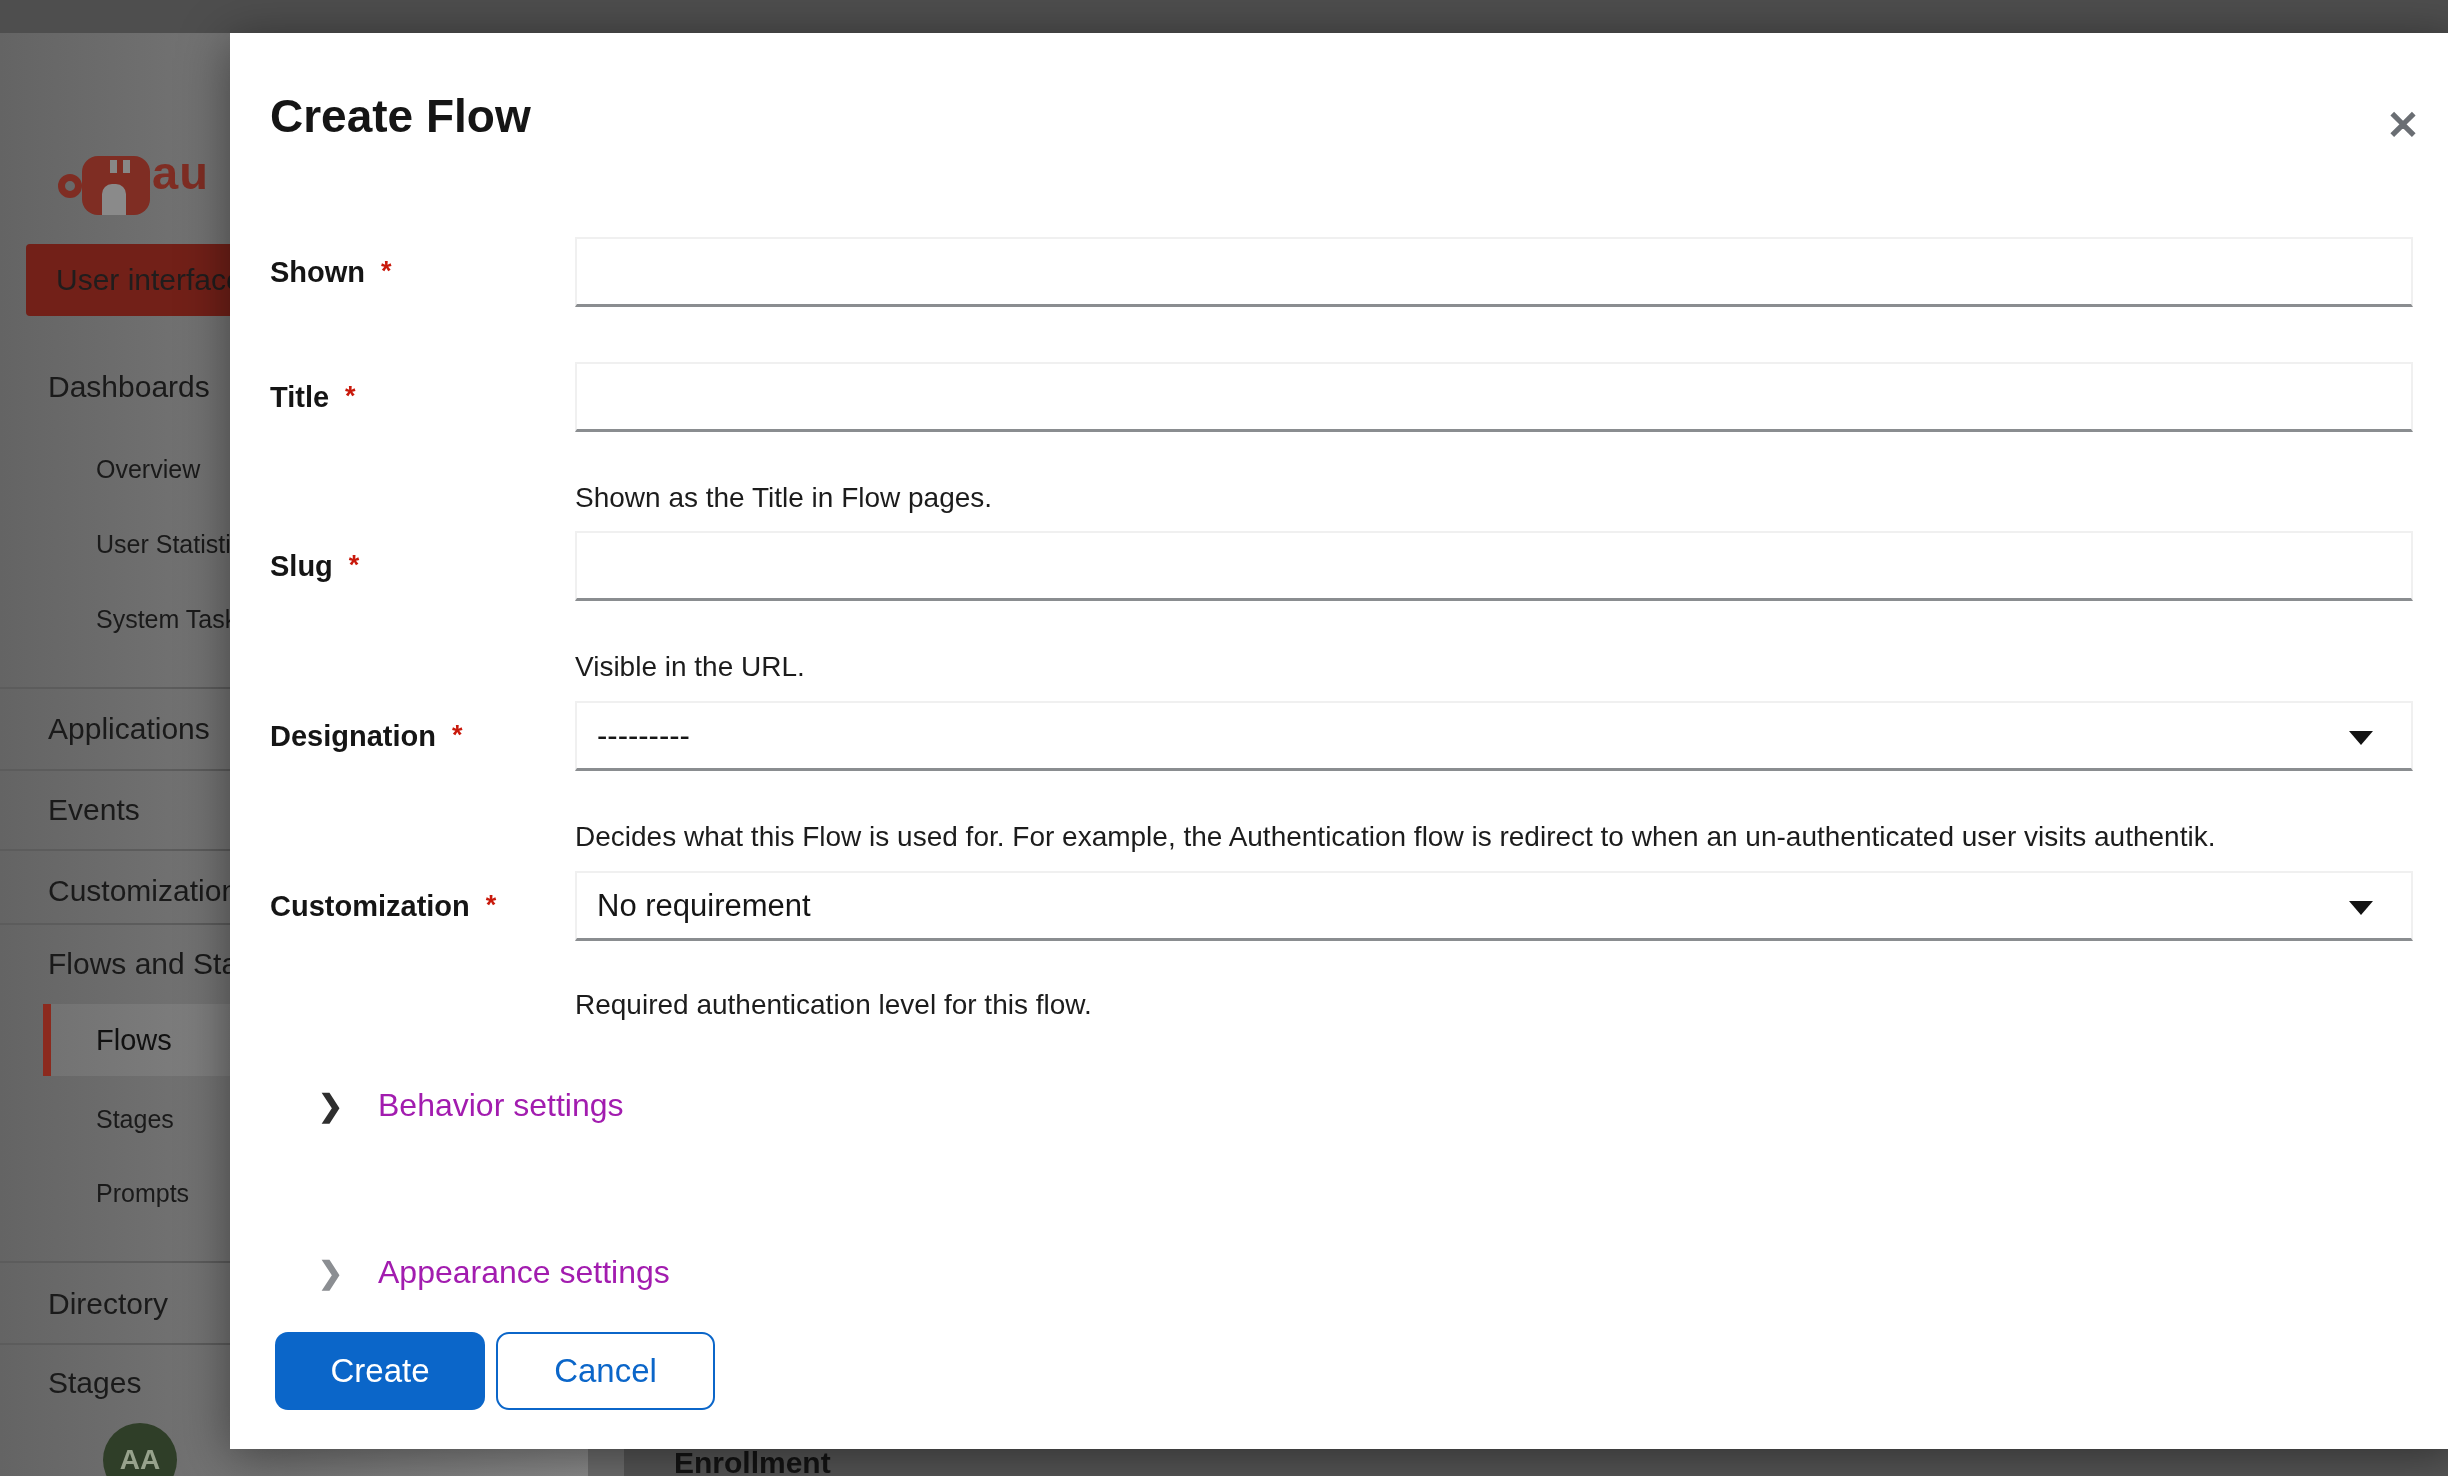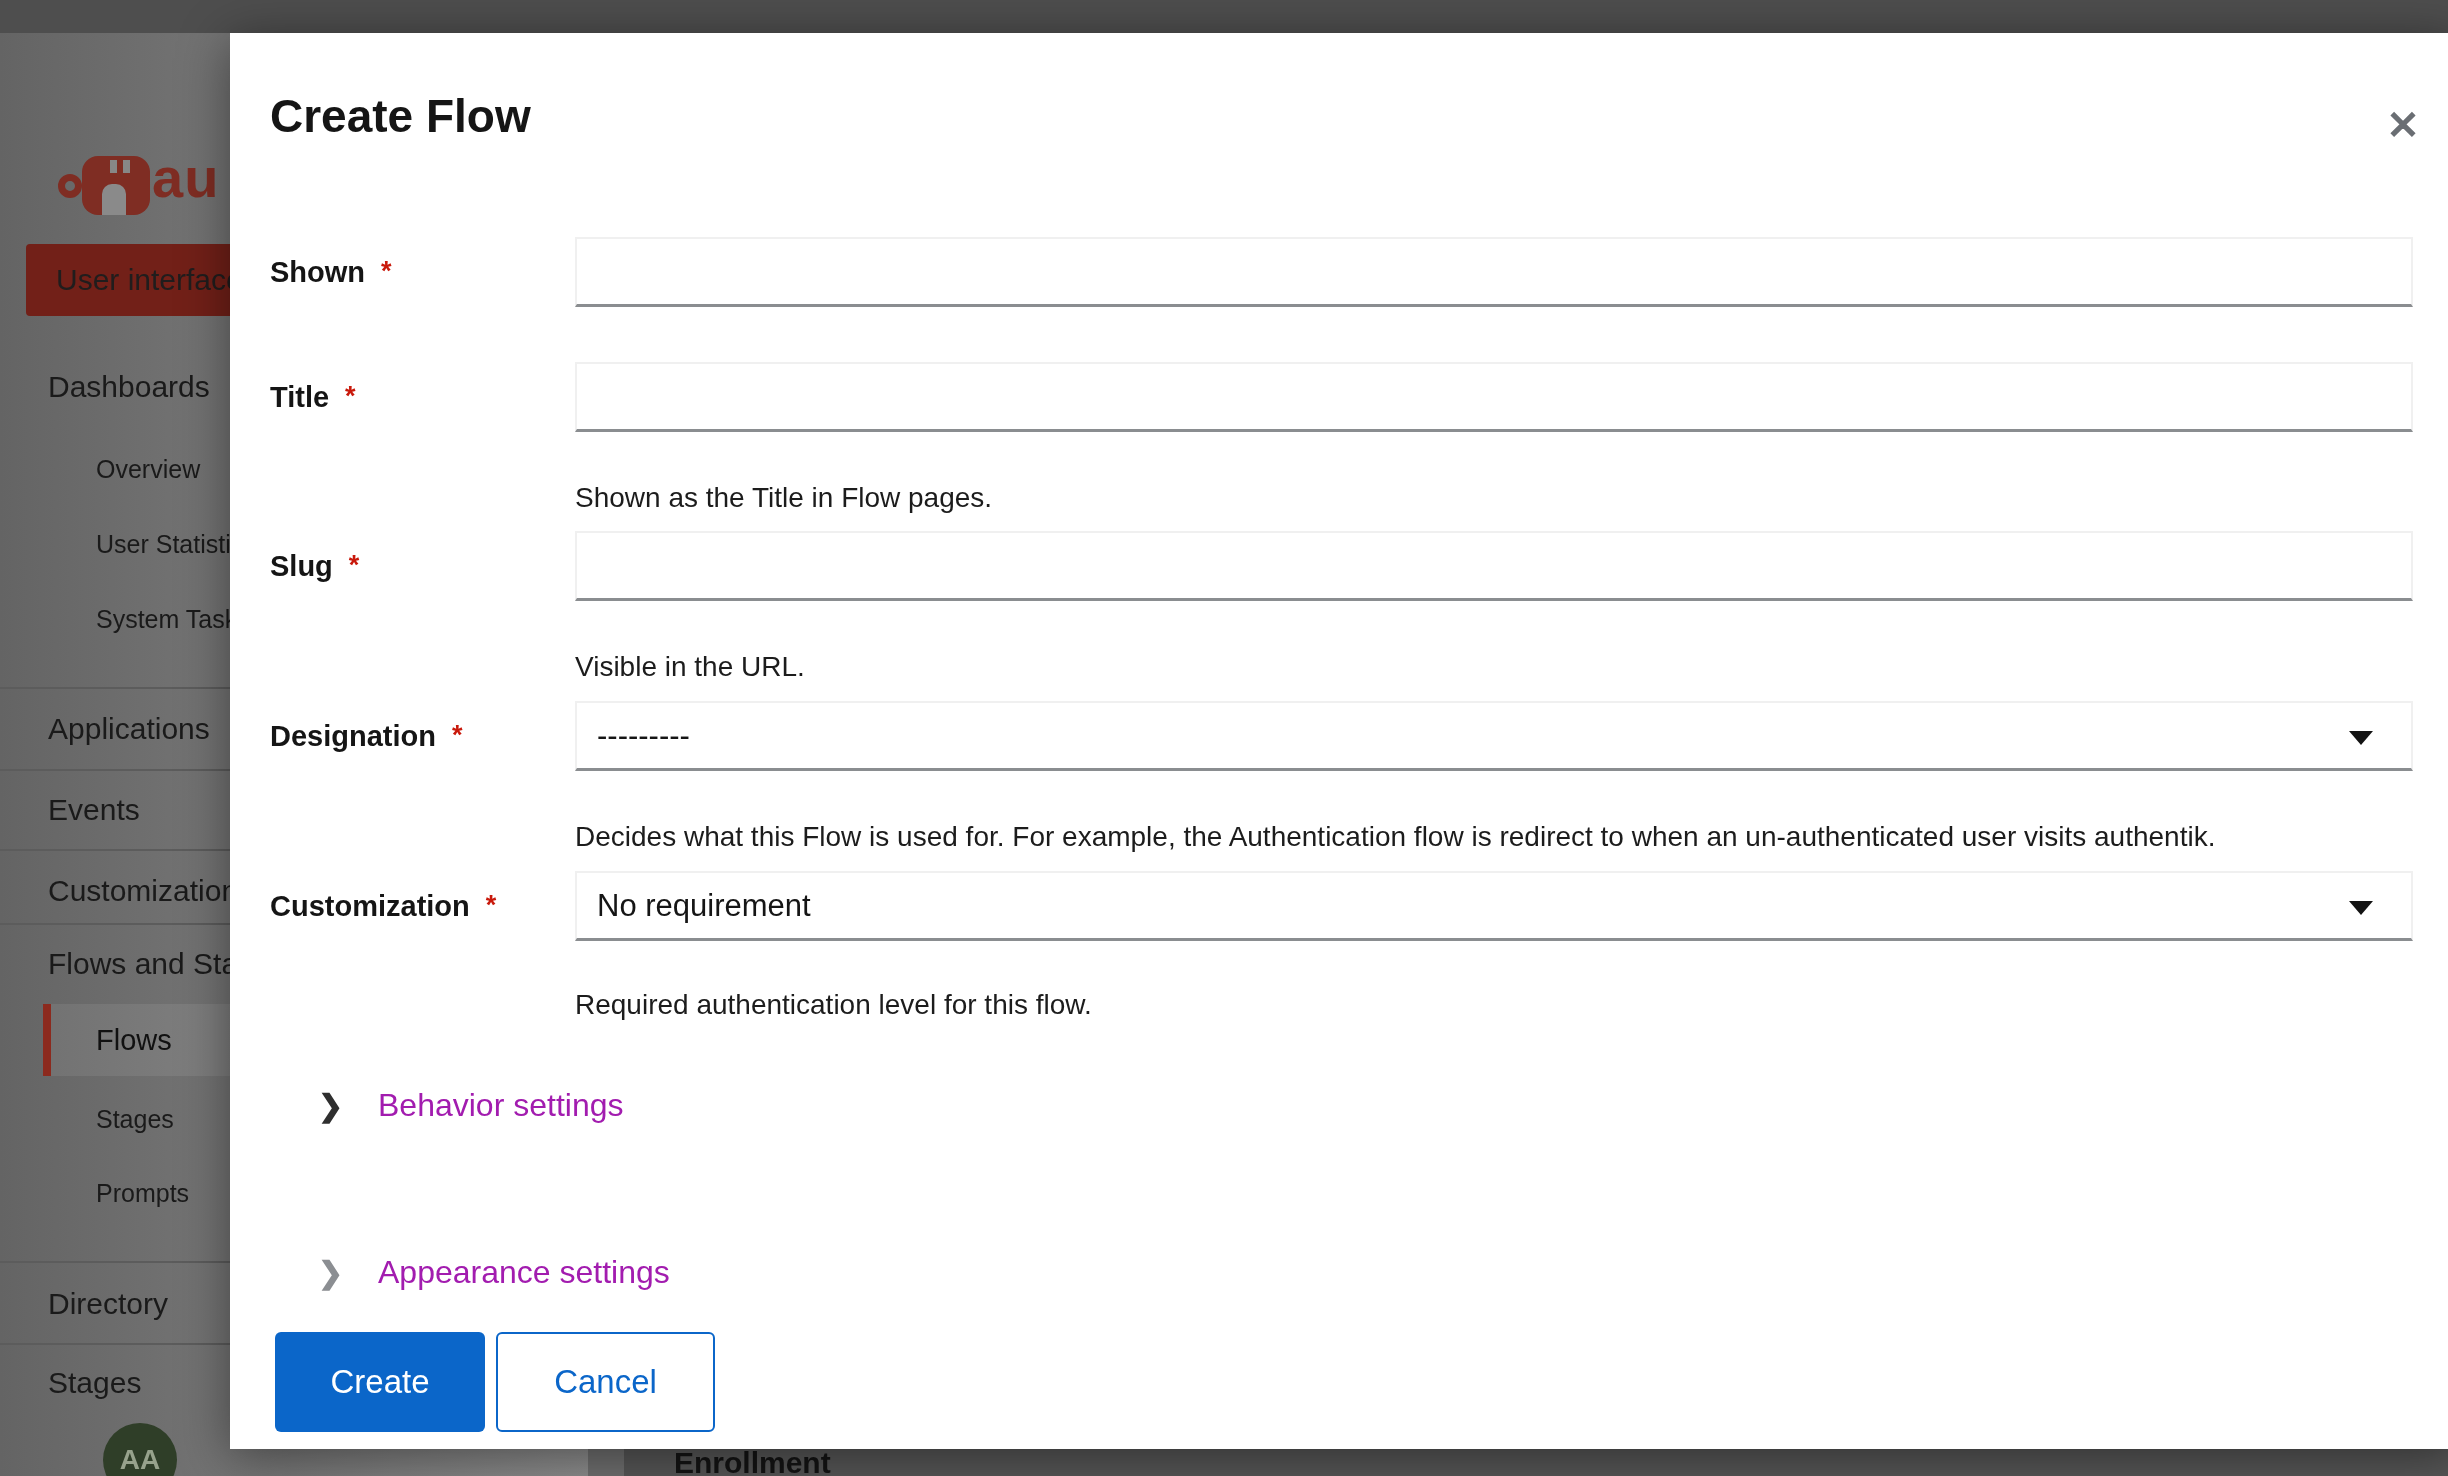--- a/index.html
+++ b/index.html
@@ -14,21 +14,21 @@
   .bg-row-text { position:absolute; left:674px; top:1446px; font-size:30px; font-weight:bold; color:#141414; white-space:nowrap; }
 
   .sidebar { position:absolute; left:0; top:33px; width:588px; height:1443px;
              background:linear-gradient(90deg,#646464,#8e8e8e); overflow:hidden; }
   .logo-row { position:absolute; left:0; top:55px; width:588px; height:90px; }
   .logo-ring { position:absolute; left:58px; top:86px; width:24px; height:24px; border:7px solid #7f2d23; border-radius:50%; }
   .logo-mark { position:absolute; left:82px; top:68px; width:68px; height:59px; background:#7f2d23; border-radius:16px; }
   .logo-mark .slit1 { position:absolute; left:28px; top:4px; width:7px; height:13px; background:#878787; }
   .logo-mark .slit2 { position:absolute; left:41px; top:4px; width:7px; height:13px; background:#878787; }
   .logo-mark .arch  { position:absolute; left:20px; top:28px; width:24px; height:31px; background:#8a8a8a; border-radius:10px 10px 0 0; }
-  .logo-word { position:absolute; left:152px; top:57px; font-size:56px; font-weight:bold; color:#7f2d23; letter-spacing:1px; }
+  .logo-word { position:absolute; left:152px; top:57px; font-size:47px; font-weight:bold; color:#7f2d23; letter-spacing:1px; }
 
   .ui-btn { position:absolute; left:26px; top:211px; width:340px; height:72px; background:#722018;
             border-radius:4px; color:#201d1d; font-size:30px; line-height:72px; padding-left:30px; }
 
   .nav-item { position:absolute; height:40px; line-height:40px; font-size:30px; color:#1a1a1a; white-space:nowrap; }
   .nav-item.top { left:48px; }
   .nav-item.sub { left:96px; font-size:25px; }
   .nav-sep { position:absolute; left:0; width:588px; height:2px; background:#5c5c5c; }
   .nav-selected { position:absolute; left:43px; top:971px; width:545px; height:72px; background:rgba(255,255,255,0.08); }
   .nav-selected .redbar { position:absolute; left:0; top:0; width:8px; height:72px; background:#8c2a1e; }
@@ -53,21 +53,21 @@
   .caret { position:absolute; right:38px; top:28px; width:0; height:0;
            border-left:12px solid transparent; border-right:12px solid transparent; border-top:14px solid #131313; }
   .fhelp { position:absolute; left:345px; font-size:28px; color:#1c1c1c; white-space:nowrap;margin-top:36px; }
 
   .xsection { position:absolute; left:88px; height:40px; display:flex; align-items:center; cursor:pointer; }
   .xchev { font-size:30px; font-weight:bold; width:24px; }
   .xchev.dark { color:#2f2f2f; } .xchev.gray { color:#8b8e92; }
   .xlabel { font-size:32px; color:#a21caf; margin-left:36px; }
 
   .btnrow { position:absolute; left:45px; top:1299px; display:flex; gap:11px; }
-  .btn { height:100px; font-size:33px; border-radius:6px; cursor:pointer; font-family:"Liberation Sans", sans-serif; }
+  .btn { height:78px; font-size:33px; border-radius:13px; cursor:pointer; font-family:"Liberation Sans", sans-serif; }
   .btn-primary { width:210px; background:#0b66c9; color:#fff; border:none; }
   .btn-secondary { width:219px; background:#fff; color:#0b66c9; border:2px solid #0b66c9; }
 </style>
 </head>
 <body>
 
 <div id="stage">
 
   <div class="top-band"></div>
   <div class="content-bg"></div>

